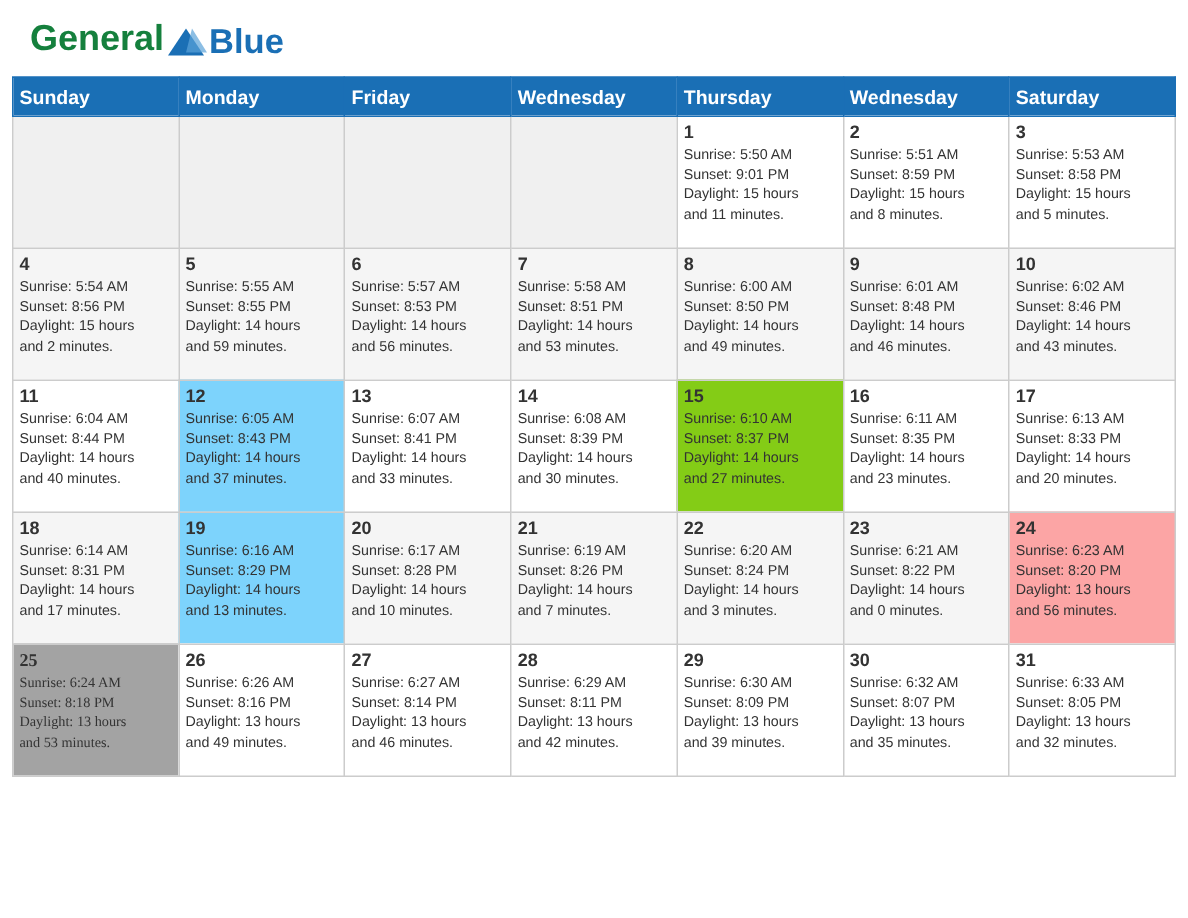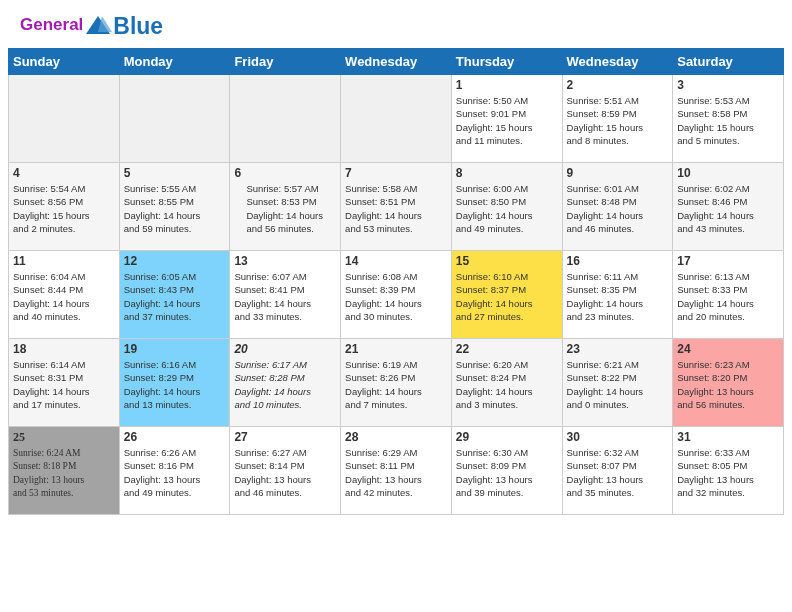--- a/index.html
+++ b/index.html
@@ -82,21 +82,21 @@
     .calendar-wrapper {
       padding: 0 8px 8px 8px;
     }
   </style>
 </head>
 <body>
 
 <div class="header">
   <div class="logo">
     <div>
-      <span style="font-size:17px;font-weight:bold;color:#a21caf;">General</span><svg class="logo-icon" viewBox="0 0 28 28" style="display:inline-block;vertical-align:middle;margin:0 1px;">
+      <span style="font-size:24px;font-weight:bold;color:#15803d;">General</span><svg class="logo-icon" viewBox="0 0 28 28" style="display:inline-block;vertical-align:middle;margin:0 1px;">
         <polygon points="14,4 26,22 2,22" fill="#1a6fb5"></polygon>
         <polygon points="18,4 28,20 14,20" fill="#5ba3d9" opacity="0.7"></polygon>
       </svg>
     </div>
     <div>
       <span style="font-size:23px;font-weight:bold;color:#1a6fb5;">Blue</span>
     </div>
   </div>
   <div class="title-section">
     <div class="month-title"></div>
@@ -155,21 +155,21 @@
           </td>
           <td style="background: rgb(245, 245, 245);">
             <span class="day-number">5</span>
             <div class="day-info" style="white-space: pre-line;">Sunrise: 5:55 AM
 Sunset: 8:55 PM
 Daylight: 14 hours
 and 59 minutes.</div>
           </td>
           <td style="background: rgb(245, 245, 245);">
             <span class="day-number">6</span>
-            <div class="day-info" style="white-space: pre-line; margin-left: 12px;">Sunrise: 5:57 AM
+            <div class="day-info" style="white-space: pre-line;">Sunrise: 5:57 AM
 Sunset: 8:53 PM
 Daylight: 14 hours
 and 56 minutes.</div>
           </td>
           <td style="background: rgb(245, 245, 245);">
             <span class="day-number">7</span>
             <div class="day-info" style="white-space: pre-line;">Sunrise: 5:58 AM
 Sunset: 8:51 PM
 Daylight: 14 hours
 and 53 minutes.</div>
@@ -218,21 +218,21 @@
 Daylight: 14 hours
 and 33 minutes.</div>
           </td>
           <td style="background: rgb(255, 255, 255);">
             <span class="day-number">14</span>
             <div class="day-info" style="white-space: pre-line;">Sunrise: 6:08 AM
 Sunset: 8:39 PM
 Daylight: 14 hours
 and 30 minutes.</div>
           </td>
-          <td style="background: #fde047;">
+          <td style="background: #84cc16;">
             <span class="day-number">15</span>
             <div class="day-info" style="white-space: pre-line;">Sunrise: 6:10 AM
 Sunset: 8:37 PM
 Daylight: 14 hours
 and 27 minutes.</div>
           </td>
           <td style="background: rgb(255, 255, 255);">
             <span class="day-number">16</span>
             <div class="day-info" style="white-space: pre-line;">Sunrise: 6:11 AM
 Sunset: 8:35 PM
@@ -255,21 +255,21 @@
 Daylight: 14 hours
 and 17 minutes.</div>
           </td>
           <td style="background: #7dd3fc;">
             <span class="day-number">19</span>
             <div class="day-info" style="white-space: pre-line;">Sunrise: 6:16 AM
 Sunset: 8:29 PM
 Daylight: 14 hours
 and 13 minutes.</div>
           </td>
-          <td style="background: rgb(245, 245, 245); font-style: italic;">
+          <td style="background: rgb(245, 245, 245);">
             <span class="day-number">20</span>
             <div class="day-info" style="white-space: pre-line;">Sunrise: 6:17 AM
 Sunset: 8:28 PM
 Daylight: 14 hours
 and 10 minutes.</div>
           </td>
           <td style="background: rgb(245, 245, 245);">
             <span class="day-number">21</span>
             <div class="day-info" style="white-space: pre-line;">Sunrise: 6:19 AM
 Sunset: 8:26 PM

